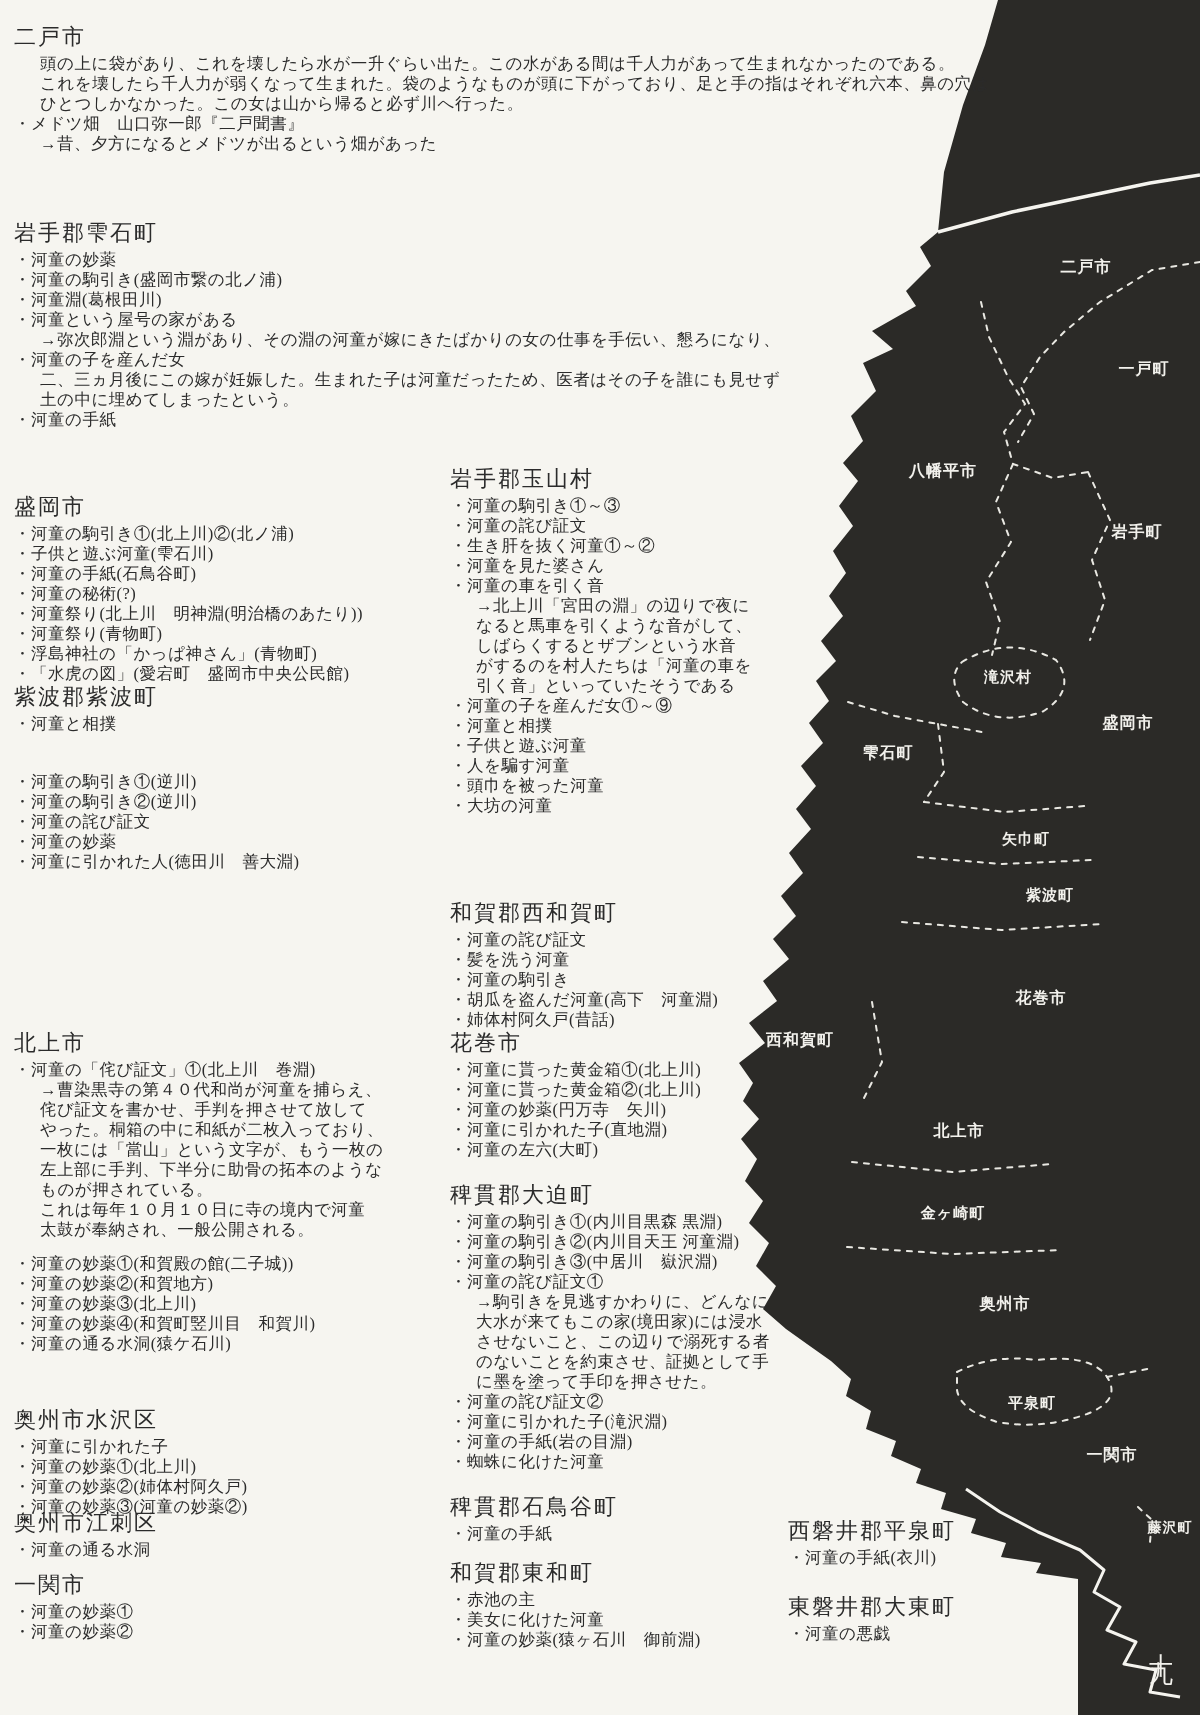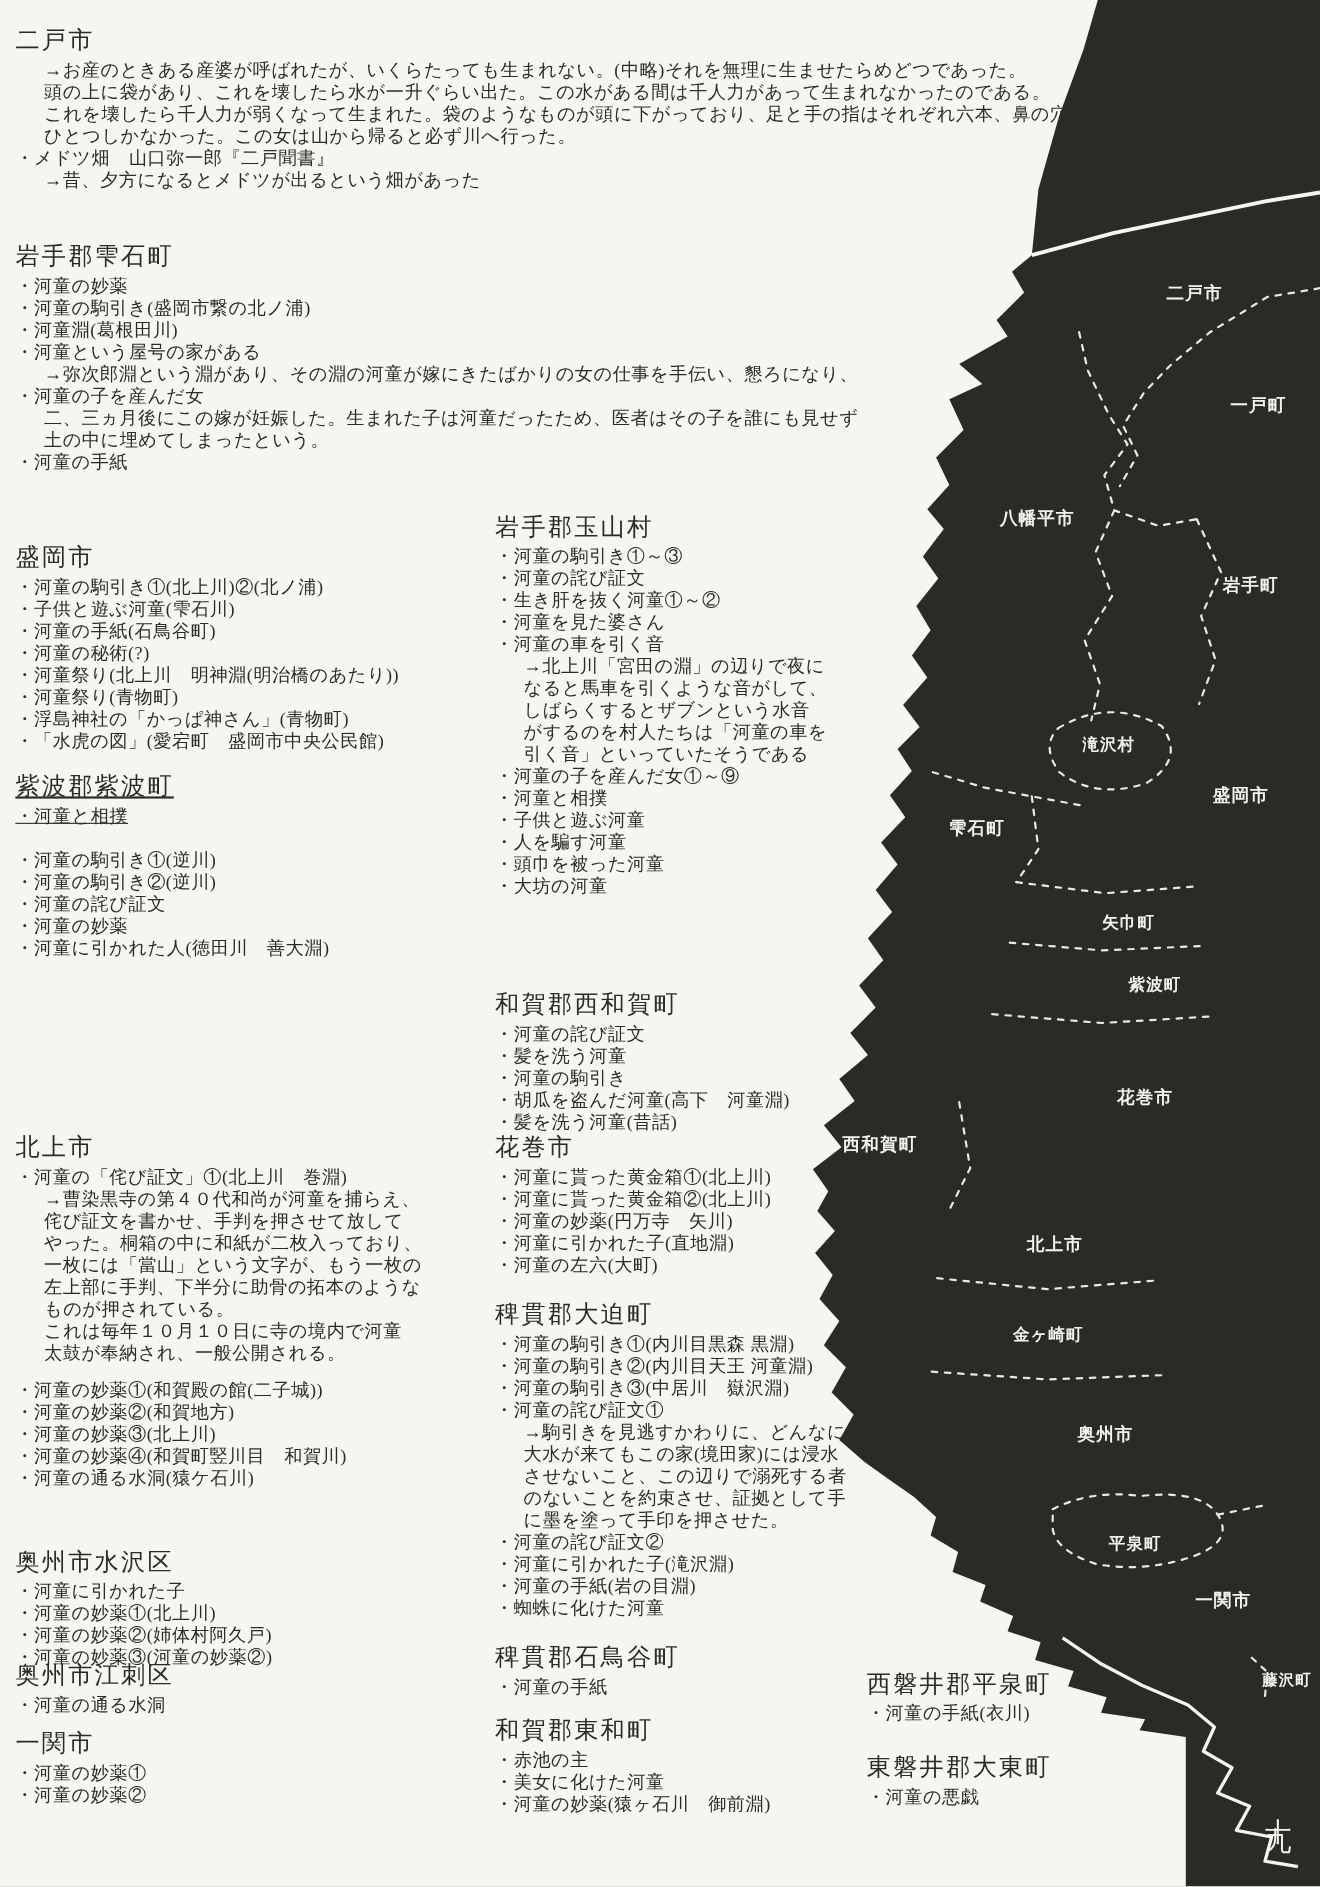--- a/index.html
+++ b/index.html
@@ -97,21 +97,20 @@
         <text x="1005" y="1309" text-anchor="middle" font-size="16" class="map-label">奥州市</text>
         <text x="1032" y="1408" text-anchor="middle" font-size="15" class="map-label">平泉町</text>
         <text x="1112" y="1460" text-anchor="middle" font-size="16" class="map-label">一関市</text>
         <text x="1170" y="1532" text-anchor="middle" font-size="14" class="map-label">藤沢町</text>
       </g>
   </svg>
 
   <div id="sections">
       <div class="section" style="left: 14px; top: 22px;">
         <div class="heading">二戸市</div>
-        <div class="line note">→お産のときある産婆が呼ばれたが、いくらたっても生まれない。(中略)それを無理に生ませたらめどつであった。</div>
         <div class="line note">頭の上に袋があり、これを壊したら水が一升ぐらい出た。この水がある間は千人力があって生まれなかったのである。</div>
         <div class="line note">これを壊したら千人力が弱くなって生まれた。袋のようなものが頭に下がっており、足と手の指はそれぞれ六本、鼻の穴は</div>
         <div class="line note">ひとつしかなかった。この女は山から帰ると必ず川へ行った。</div>
         <div class="line">・メドツ畑　山口弥一郎『二戸聞書』</div>
         <div class="line note">→昔、夕方になるとメドツが出るという畑があった</div>
       </div>
       <div class="section" style="left: 14px; top: 218px;">
         <div class="heading">岩手郡雫石町</div>
         <div class="line">・河童の妙薬</div>
         <div class="line">・河童の駒引き(盛岡市繋の北ノ浦)</div>
@@ -127,21 +126,21 @@
         <div class="heading">盛岡市</div>
         <div class="line">・河童の駒引き①(北上川)②(北ノ浦)</div>
         <div class="line">・子供と遊ぶ河童(雫石川)</div>
         <div class="line">・河童の手紙(石鳥谷町)</div>
         <div class="line">・河童の秘術(?)</div>
         <div class="line">・河童祭り(北上川　明神淵(明治橋のあたり))</div>
         <div class="line">・河童祭り(青物町)</div>
         <div class="line">・浮島神社の「かっぱ神さん」(青物町)</div>
         <div class="line">・「水虎の図」(愛宕町　盛岡市中央公民館)</div>
       </div>
-      <div class="section" style="left: 14px; top: 700px; text-decoration: underline;">
+      <div class="section" style="left: 14px; top: 682px;">
         <div class="heading">紫波郡紫波町</div>
         <div class="line">・河童と相撲</div>
       </div>
       <div class="section" style="left: 14px; top: 772px;">
         <div class="line">・河童の駒引き①(逆川)</div>
         <div class="line">・河童の駒引き②(逆川)</div>
         <div class="line">・河童の詫び証文</div>
         <div class="line">・河童の妙薬</div>
         <div class="line">・河童に引かれた人(徳田川　善大淵)</div>
       </div>
@@ -197,21 +196,21 @@
         <div class="line">・人を騙す河童</div>
         <div class="line">・頭巾を被った河童</div>
         <div class="line">・大坊の河童</div>
       </div>
       <div class="section" style="left: 450px; top: 858px; margin-top: 40px;">
         <div class="heading">和賀郡西和賀町</div>
         <div class="line">・河童の詫び証文</div>
         <div class="line">・髪を洗う河童</div>
         <div class="line">・河童の駒引き</div>
         <div class="line">・胡瓜を盗んだ河童(高下　河童淵)</div>
-        <div class="line">・髪を洗う河童(昔話)</div>
+        <div class="line">・姉体村阿久戸(昔話)</div>
       </div>
       <div class="section" style="left: 450px; top: 1028px;">
         <div class="heading">花巻市</div>
         <div class="line">・河童に貰った黄金箱①(北上川)</div>
         <div class="line">・河童に貰った黄金箱②(北上川)</div>
         <div class="line">・河童の妙薬(円万寺　矢川)</div>
         <div class="line">・河童に引かれた子(直地淵)</div>
         <div class="line">・河童の左六(大町)</div>
       </div>
       <div class="section" style="left: 450px; top: 1180px;">

